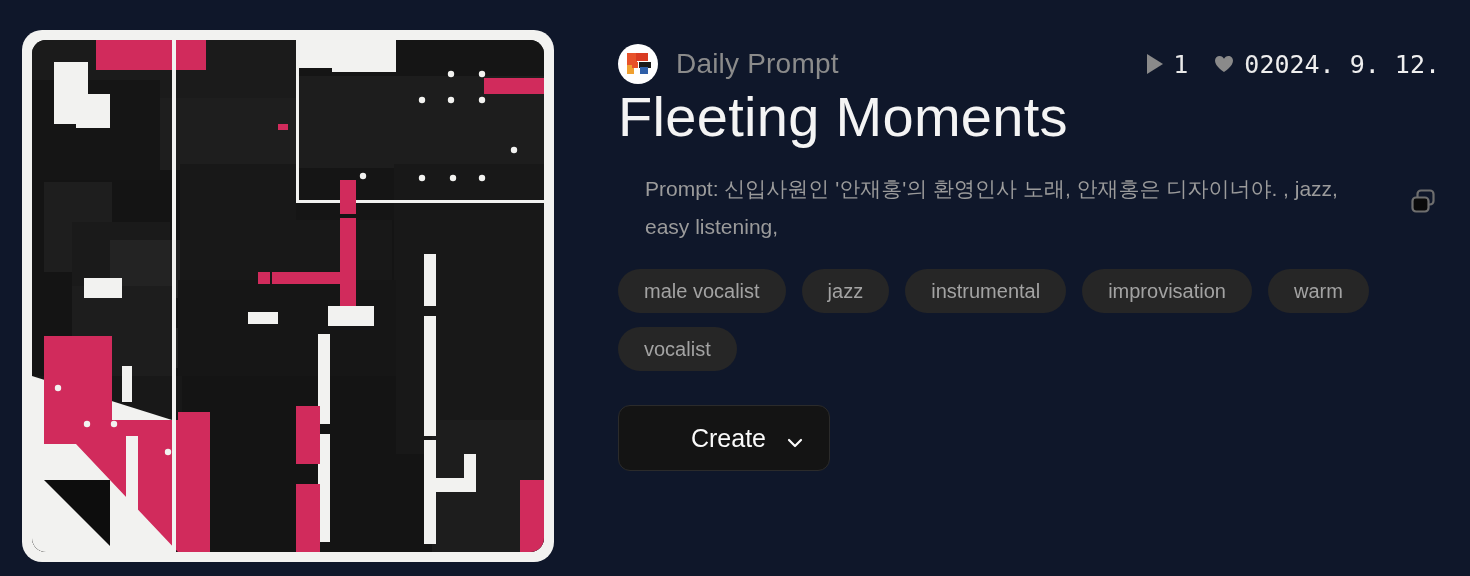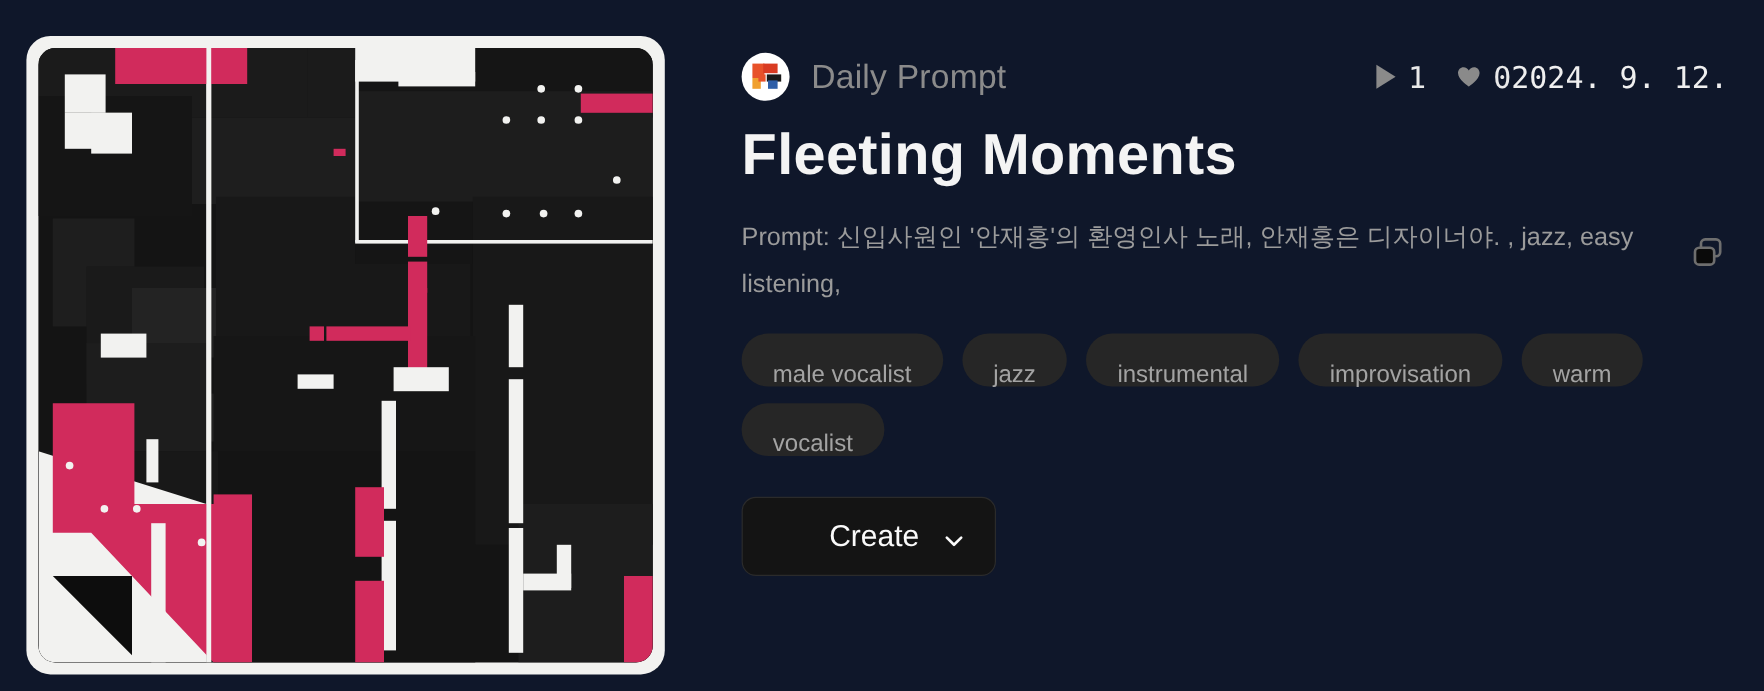--- a/index.html
+++ b/index.html
@@ -104,32 +104,32 @@
   }
   .date {
     font-family: "DejaVu Sans Mono", monospace;
     font-size: 25px;
     color: #efefef;
     letter-spacing: 0px;
     white-space: nowrap;
   }
 
   .title {
-    margin-top: 18px;
-    font-size: 48px;
-    font-weight: 700;
+    font-size: 56px;
+    font-weight: 400;
     color: #f4f4f4;
     letter-spacing: .3px;
     line-height: 1.1;
   }
 
   .prompt-block {
     margin-top: 22px;
     display: flex;
     align-items: flex-start;
+    margin-left: 27px;
   }
   .prompt {
     font-size: 21px;
     line-height: 1.85;
     color: #9b9b9b;
     max-width: 790px;
     flex: 1 1 auto;
   }
   .copy-btn {
     flex: 0 0 auto;
@@ -144,21 +144,21 @@
     display: flex;
     flex-wrap: wrap;
     gap: 14px 16px;
     margin-top: 22px;
     max-width: 840px;
   }
   .tag {
     background: #262626;
     color: #a3a3a3;
     border-radius: 999px;
-    padding: 12px 26px;
+    padding: 0 26px;
     height: 44px;
     line-height: 44px;
     font-size: 20px;
     white-space: nowrap;
     cursor: pointer;
   }
 
   .actions {
     display: flex;
     gap: 18px;

